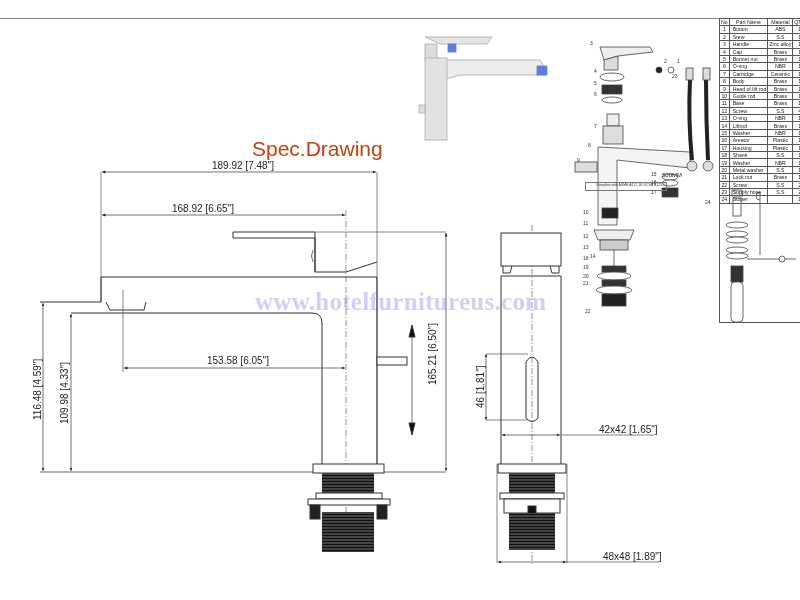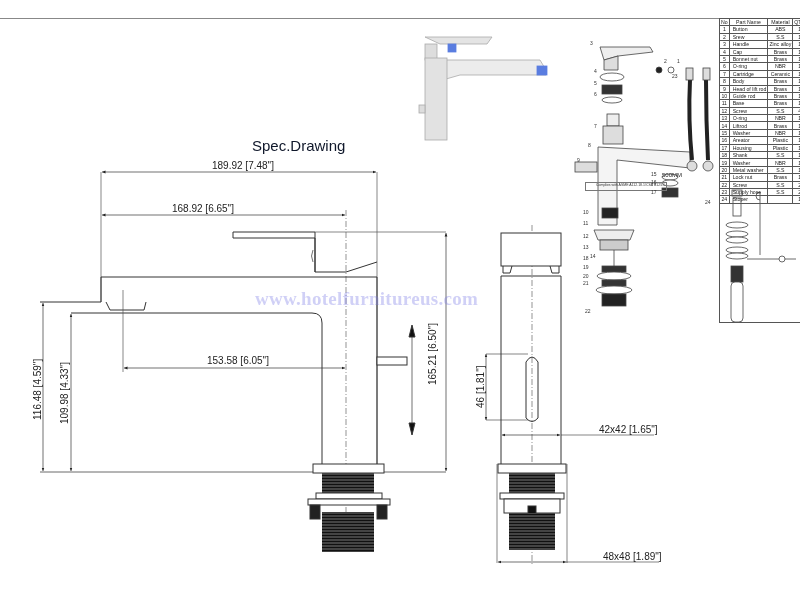--- a/index.html
+++ b/index.html
@@ -1,22 +1,22 @@
 <!DOCTYPE html>
 <html><head>
 <meta charset="utf-8">
 <style>
   html,body{margin:0;padding:0;background:#fff;}
   body{width:800px;height:600px;position:relative;overflow:hidden;font-family:"Liberation Sans",sans-serif;}
   #frame{position:absolute;left:0;top:18px;width:800px;height:582px;border-top:1px solid #888;}
   #drawing{position:absolute;left:0;top:0;width:800px;height:600px;}
-  .title{position:absolute;left:252px;top:137px;font-size:15px;color:#0f172a;}
+  .title{position:absolute;left:252px;top:137px;font-size:21px;color:#c2410c;}
   .dim{position:absolute;font-size:10px;color:#222;white-space:nowrap;}
   .vdim{position:absolute;font-size:10px;color:#222;white-space:nowrap;transform:rotate(-90deg);transform-origin:left top;}
-  .watermark{position:absolute;left:255px;top:288px;font-family:"Liberation Serif",serif;font-size:19px;font-weight:bold;color:rgba(120,120,230,0.35);letter-spacing:0.3px;}
+  .watermark{position:absolute;left:255px;top:288px;font-family:"Liberation Serif",serif;font-size:25px;font-weight:bold;color:rgba(120,120,230,0.35);letter-spacing:0.3px;}
   #parts{position:absolute;left:719px;top:18px;width:81px;border-collapse:collapse;font-size:5.2px;color:#222;}
   #parts td,#parts th{border:1px solid #555;padding:0 1px;height:6.4px;line-height:6.2px;white-space:nowrap;font-weight:normal;text-align:center;}
   #parts td.nm{text-align:left;padding-left:3px;}
   #explode-box{position:absolute;left:719px;top:186px;width:80px;height:136px;border-left:1px solid #555;border-bottom:1px solid #555;}
   .callout{position:absolute;font-size:5px;color:#333;}
   .note{position:absolute;left:585px;top:182px;width:82px;height:9px;border:1px solid #777;font-size:3.5px;color:#333;line-height:4px;padding-left:10px;box-sizing:border-box;}
 </style>
 </head>
 <body>
 

